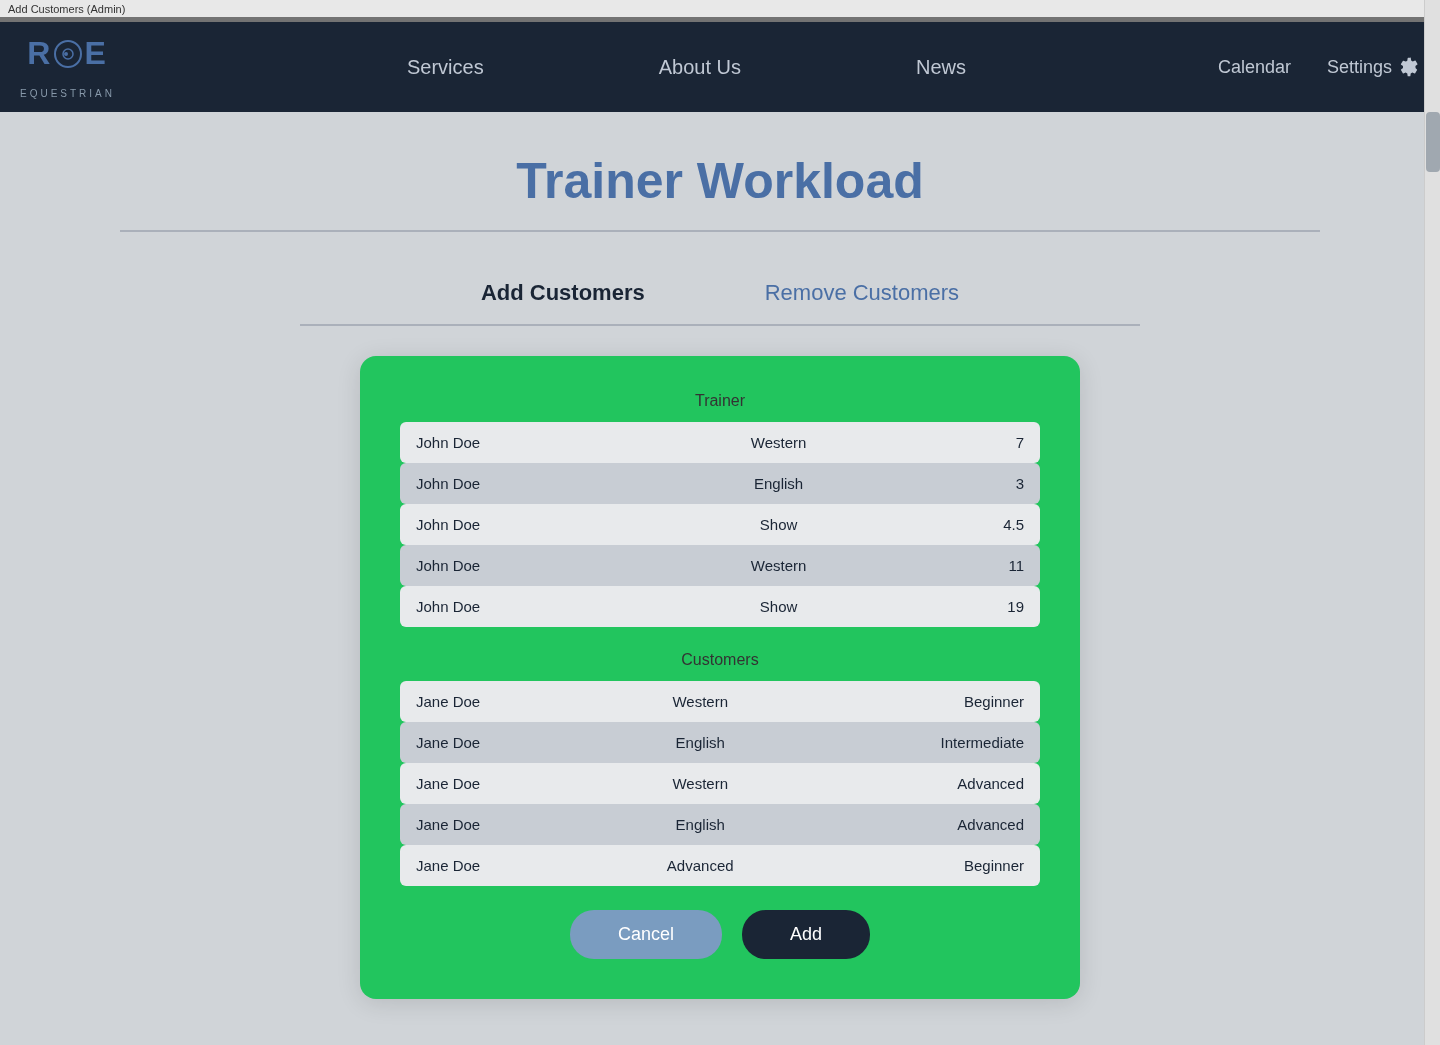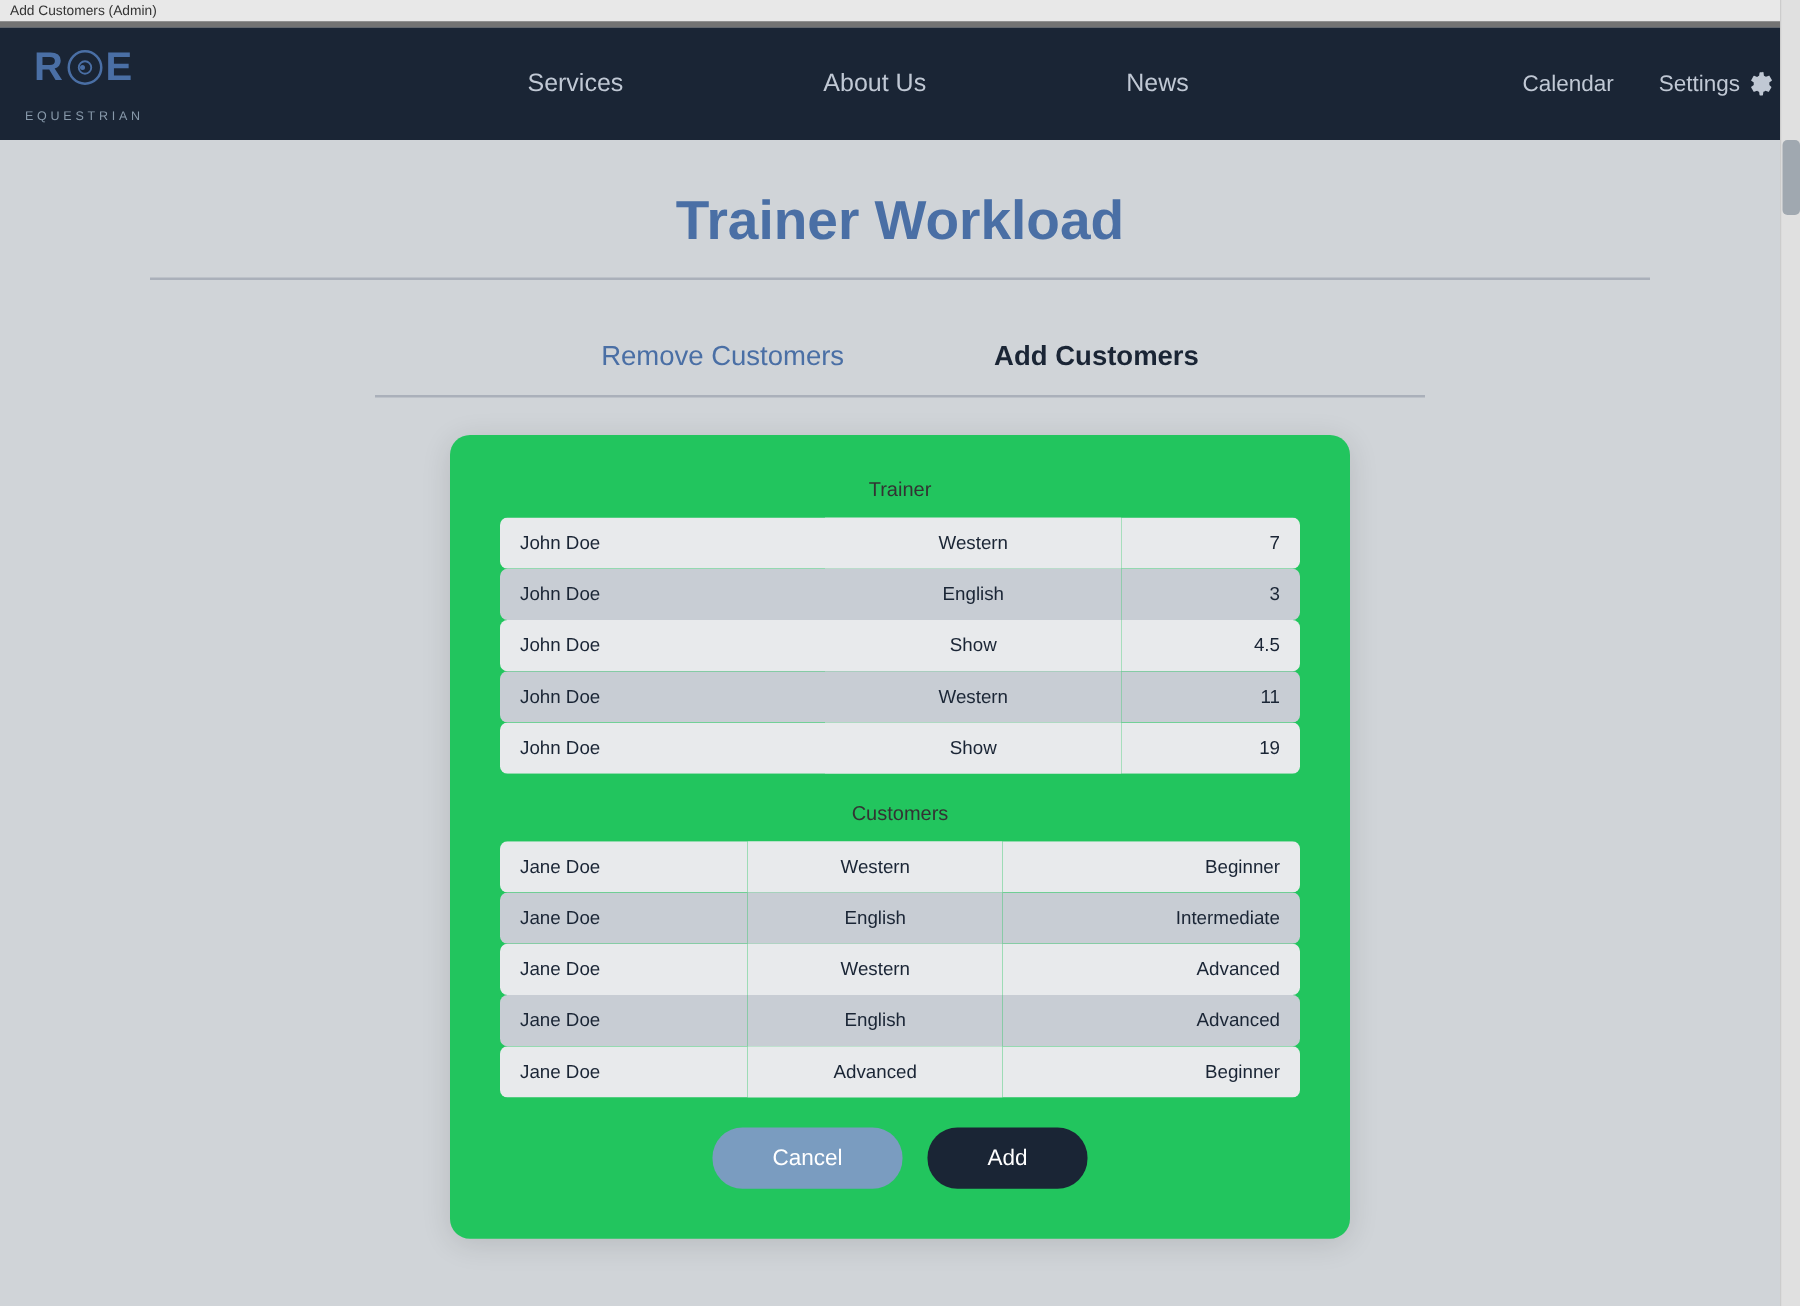--- a/index.html
+++ b/index.html
@@ -62,21 +62,21 @@
     .logo-subtitle {
       font-size: 10px;
       color: #8899aa;
       letter-spacing: 3px;
       margin-top: 16px;
     }
     .nav-links {
       display: flex;
       flex: 1;
       justify-content: center;
-      gap: 0;
+      gap: 15px;
     }
     .nav-link {
       color: #c0c8d4;
       text-decoration: none;
       font-size: 20px;
       padding: 0 80px;
       cursor: pointer;
     }
     .nav-right {
       display: flex;
@@ -100,21 +100,21 @@
 
     
     .main-content {
       padding: 40px 120px;
       background: #d0d4d8;
       min-height: 900px;
     }
 
     .page-title {
       text-align: center;
-      font-size: 44px;
+      font-size: 50px;
       font-weight: bold;
       color: #4a6fa5;
       margin-bottom: 20px;
     }
     .title-divider {
       border: none;
       border-top: 2px solid #aab0ba;
       margin: 0 auto 30px auto;
       width: 100%;
     }
@@ -281,22 +281,22 @@
     </span>
   </div>
 </nav>
 
 <div class="main-content">
 
   <h1 class="page-title">Trainer Workload</h1>
   <hr class="title-divider">
 
   <div class="tabs-row">
+    <button class="tab-btn active">Add Customers</button>
     <button class="tab-btn inactive">Remove Customers</button>
-    <button class="tab-btn active">Add Customers</button>
   </div>
   <hr class="tabs-divider">
 
   <div class="dialog-card">
 
     <div class="section-header">Trainer</div>
     <table class="data-table">
       <tbody id="trainer-tbody">
           <tr>
       <td>John Doe</td>

